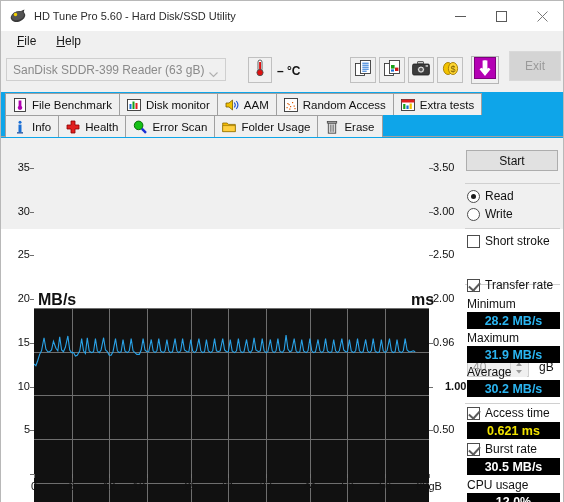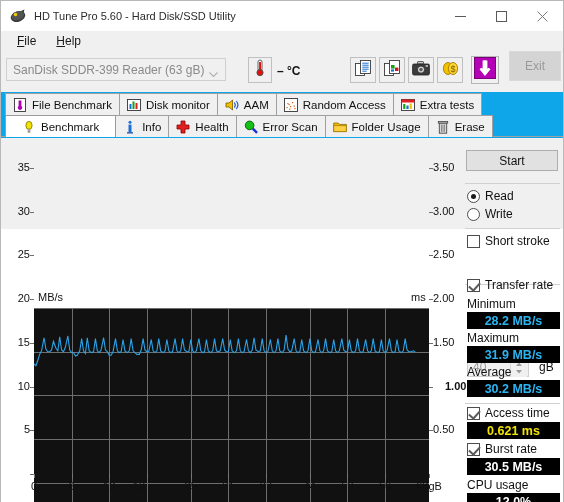--- a/index.html
+++ b/index.html
@@ -44,21 +44,21 @@
        display:flex;align-items:center;padding:0 7px;box-sizing:border-box;font-size:11.5px;color:#111;white-space:nowrap;}
   .tab.sel{background:#ffffff;border-color:#9a9a9a;position:relative;z-index:5;}
   .tab .ticon{width:14px;height:14px;margin-right:5px;flex:0 0 auto;display:block;}
   .tabline{position:absolute;left:0;top:44px;width:562px;height:1px;background:#a0a0a0;}
   .contentbg{position:absolute;left:0;top:137px;width:562px;height:363px;background:#ffffff;}
 
   
   .chartwrap{position:absolute;left:0;top:140px;width:440px;height:358px;}
   .plot{position:absolute;left:33px;top:167px;width:395px;height:306px;background:#111111;}
   .axlabel{position:absolute;font-size:11px;color:#111;}
-  .axunit{position:absolute;font-size:11px;color:#111;}
+  .axunit{position:absolute;font-size:16px;color:#111;font-weight:bold;}
   .tickmark{position:absolute;background:#6e6e6e;}
   .xtick{position:absolute;background:#777;width:1px;height:4px;}
 
   
   .rpanel{position:absolute;left:462px;top:140px;width:100px;height:360px;}
   .start-btn{position:absolute;left:3px;top:9px;width:92px;height:21px;background:#e1e1e1;border:1px solid #adadad;box-sizing:border-box;
       display:flex;align-items:center;justify-content:center;font-size:12px;color:#111;}
   .hr{position:absolute;left:2px;width:95px;height:1px;background:#d0d0d0;}
   .radio-row{position:absolute;left:4px;display:flex;align-items:center;font-size:12px;color:#111;}
   .radio{width:13px;height:13px;border-radius:50%;border:1px solid #4c4c4c;background:#fff;margin-right:5px;position:relative;box-sizing:border-box;flex:0 0 auto;}
@@ -252,28 +252,20 @@
           <rect x="0.5" y="1.5" width="13" height="3" fill="#e02020"></rect>
           <rect x="2.2" y="6" width="2.2" height="5" fill="#18a018"></rect>
           <rect x="5.4" y="7.5" width="2.2" height="3.5" fill="#1a6fd4"></rect>
           <rect x="8.6" y="5.5" width="2.2" height="5.5" fill="#f2c200"></rect>
         </svg>
         <span>Extra tests</span>
       </div>
     </div>
 
     <div class="tabrow r2">
-      <div class="tab sel" style="padding:0 16px">
-        <svg class="ticon" viewBox="0 0 14 14">
-          <ellipse cx="7" cy="5.4" rx="3.1" ry="4" fill="#f2e400" stroke="#8a7a00" stroke-width="0.9"></ellipse>
-          <rect x="5.5" y="9.4" width="3" height="1.4" fill="#9a9a9a"></rect>
-          <rect x="5.7" y="11.2" width="2.6" height="1.4" fill="#7a7a7a"></rect>
-        </svg>
-        <span>Benchmark</span>
-      </div>
       <div class="tab">
         <svg class="ticon" viewBox="0 0 14 14">
           <circle cx="7" cy="2.3" r="1.5" fill="#1a6fd4"></circle>
           <rect x="5.5" y="4.6" width="3" height="7.6" fill="#1a6fd4"></rect>
           <rect x="4" y="12.2" width="6" height="1.3" fill="#1a4fa0"></rect>
         </svg>
         <span>Info</span>
       </div>
       <div class="tab">
         <svg class="ticon" viewBox="0 0 14 14">
@@ -1956,21 +1948,21 @@
         <div class="axlabel" style="left: 5px; width: 24px; text-align: right; top: 63.7143px;">30</div>
         <div class="tickmark" style="left: 29px; width: 4px; height: 1px; top: 70.7143px;"></div>
         <div class="axlabel" style="left: 5px; width: 24px; text-align: right; top: 20px;">35</div>
         <div class="tickmark" style="left: 29px; width: 4px; height: 1px; top: 27px;"></div>
       </div>
     <div id="y2labels">
         <div class="axlabel" style="left: 432px; top: 282.286px;">0.50</div>
         <div class="tickmark" style="left: 428px; width: 4px; height: 1px; top: 289.286px;"></div>
         <div class="axlabel" style="left: 444px; top: 238.571px; font-weight: bold;">1.00</div>
         <div class="tickmark" style="left: 428px; width: 4px; height: 1px; top: 245.571px;"></div>
-        <div class="axlabel" style="left: 432px; top: 194.857px;">1.50</div>
+        <div class="axlabel" style="left: 432px; top: 194.857px;">0.96</div>
         <div class="tickmark" style="left: 428px; width: 4px; height: 1px; top: 201.857px;"></div>
         <div class="axlabel" style="left: 432px; top: 151.143px;">2.00</div>
         <div class="tickmark" style="left: 428px; width: 4px; height: 1px; top: 158.143px;"></div>
         <div class="axlabel" style="left: 432px; top: 107.429px;">2.50</div>
         <div class="tickmark" style="left: 428px; width: 4px; height: 1px; top: 114.429px;"></div>
         <div class="axlabel" style="left: 432px; top: 63.7143px;">3.00</div>
         <div class="tickmark" style="left: 428px; width: 4px; height: 1px; top: 70.7143px;"></div>
         <div class="axlabel" style="left: 432px; top: 20px;">3.50</div>
         <div class="tickmark" style="left: 428px; width: 4px; height: 1px; top: 27px;"></div>
       </div>

